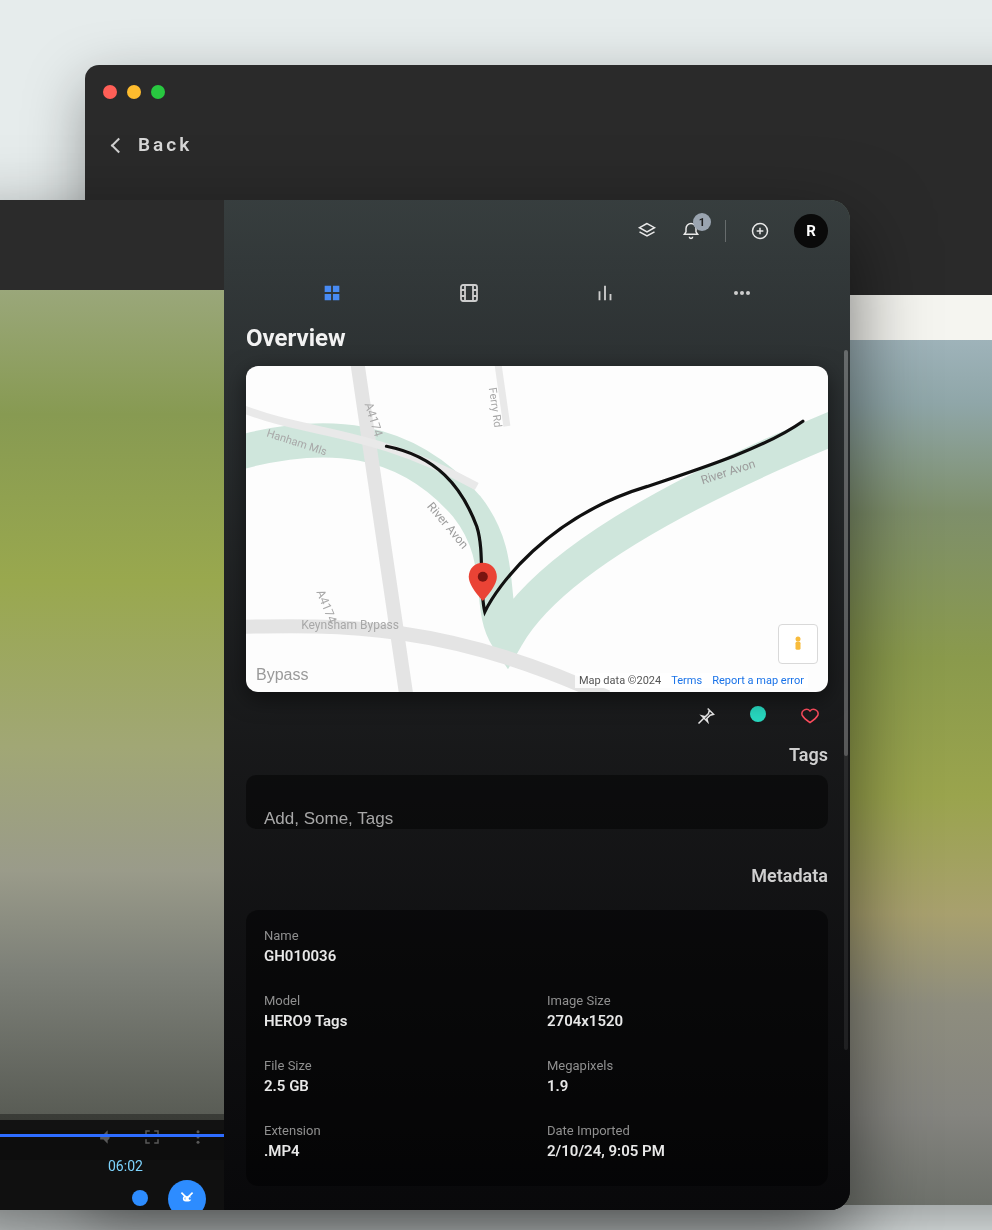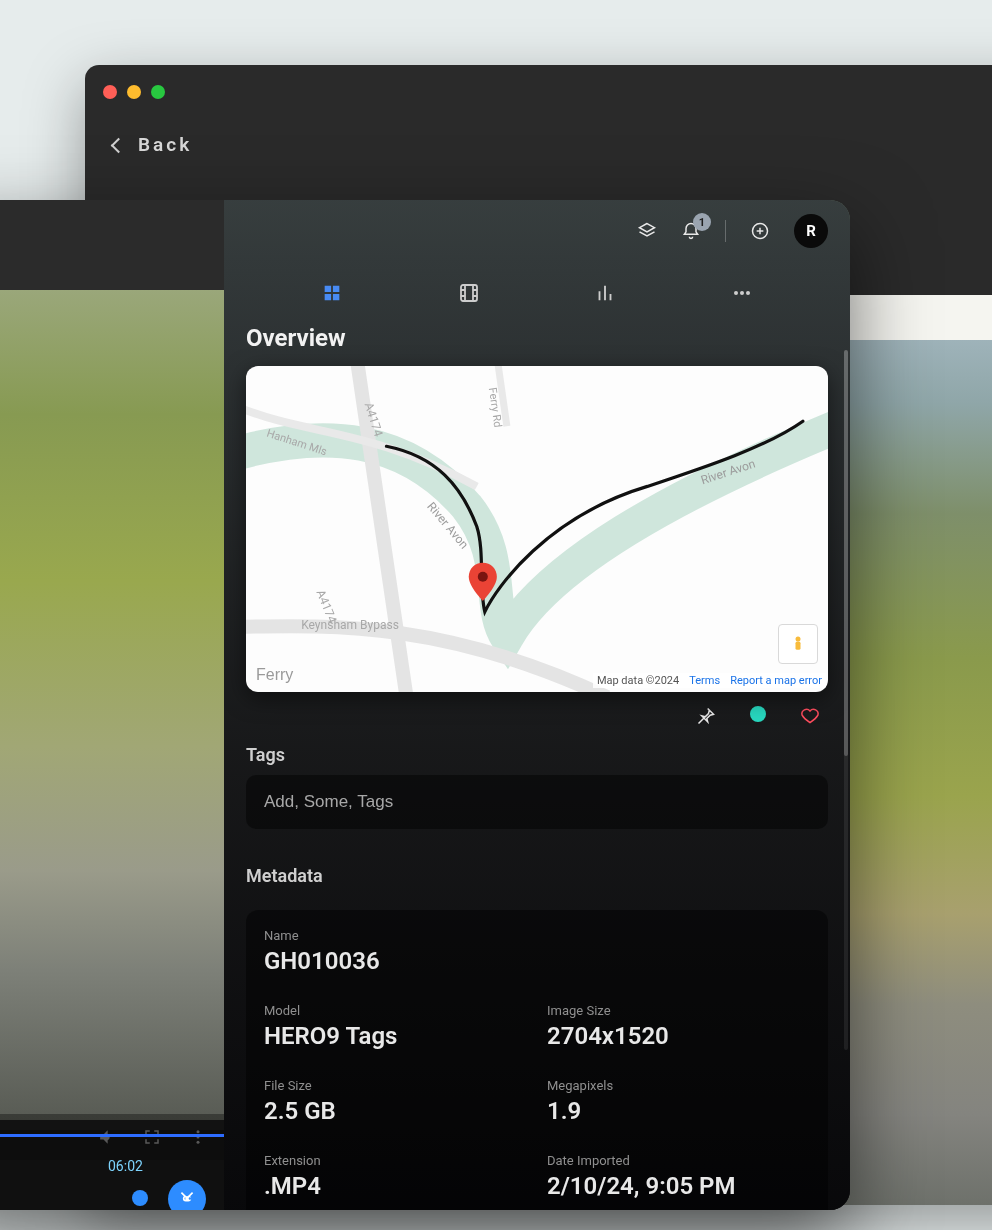--- a/index.html
+++ b/index.html
@@ -192,21 +192,21 @@
     margin: 0 22px;
     height: 326px;
     background: #fdfdfd;
     border-radius: 12px;
     position: relative;
     overflow: hidden;
     box-shadow: 0 6px 22px rgba(0,0,0,0.5);
   }
   .map-svg { position:absolute; inset:0; }
   .map-attr {
-    position: absolute; right: 2px; bottom: 4px;
+    position: absolute; right: 20px; bottom: 4px;
     font-size: 11px; color: #555;
     display:flex; gap:10px; align-items:center;
     background: rgba(255,255,255,0.85); padding: 1px 4px;
   }
   .map-attr a { color:#1a73e8; text-decoration:none; }
   .map-logo {
     position:absolute; left:10px; bottom:8px;
     font-size: 16px; font-weight: 500; color:#9a9a9a;
     font-family: Arial, sans-serif;
   }
@@ -219,29 +219,29 @@
   .chip-row {
     display:flex; justify-content:flex-end; gap:34px;
     padding: 14px 30px 8px;
     color:#e8e8e8;
   }
   .chip-row .dot { width:16px; height:16px; border-radius:50%; background:#28d7bf; }
   .heart { color:#ff4d5e; }
 
   .subhead {
     padding: 10px 22px 10px;
-    font-size: 18px; font-weight: 600; color: #cfcfcf;
+    font-size: 18px; font-weight: 600; color: #cfcfcf; text-align: right;
   }
 
   .tags-input {
     margin: 0 22px;
     height: 54px;
     background: rgba(0,0,0,0.45);
     border-radius: 10px;
-    display:flex; align-items:center;
+    display:flex; align-items:flex-end;
     padding: 0 18px;
     color:#b7b7b7; font-size:17px;
   }
   .tags-input input {
     background: transparent; border: 0; outline: 0;
     color:#e9e9e9; font-size:17px; width:100%;
   }
   .tags-input input::placeholder { color:#a8a8a8; }
 
   .meta-card {
@@ -250,21 +250,21 @@
     border-radius: 12px;
     padding: 18px 18px 8px;
     color:#e1e1e1;
   }
   .meta-row {
     display:grid; grid-template-columns: 1fr 1fr;
     gap: 8px 20px;
     padding: 10px 0 18px;
   }
   .meta-field .lbl { font-size: 13px; color:#8f8f8f; margin-bottom: 4px;}
-  .meta-field .val { font-size: 24px; font-weight: 600; color:#e8e8e8; }
+  .meta-field .val { font-size: 15px; font-weight: 600; color:#e8e8e8; }
   .meta-name { padding-bottom: 18px; }
 
 </style>
 </head>
 <body>
 
 <div class="back-window">
   <div class="traffic-lights">
     <div class="tl red"></div>
     <div class="tl yellow"></div>
@@ -394,21 +394,21 @@
           <path d="M0 0c-8 0-14 6-14 14 0 10 14 24 14 24s14-14 14-24c0-8-6-14-14-14z" fill="#ea4335"></path>
           <circle cx="0" cy="14" r="5" fill="#7a1410"></circle>
         </g>
       </svg>
       <div class="pegman">
         <svg viewBox="0 0 24 24" width="20" height="26">
             <circle cx="12" cy="6" r="3" fill="#f8bb3b"></circle>
             <rect x="9" y="9" width="6" height="10" rx="2" fill="#f8bb3b"></rect>
           </svg>
       </div>
-      <div class="map-logo">Ferry</div>
+      <div class="map-logo">Bypass</div>
       <div class="map-attr">
         <span>Map data ©2024</span>
         <a href="#">Terms</a>
         <a href="#">Report a map error</a>
       </div>
     </div>
 
     <div class="chip-row">
       <span class="icon">
         <svg viewBox="0 0 24 24" width="22" height="22">

